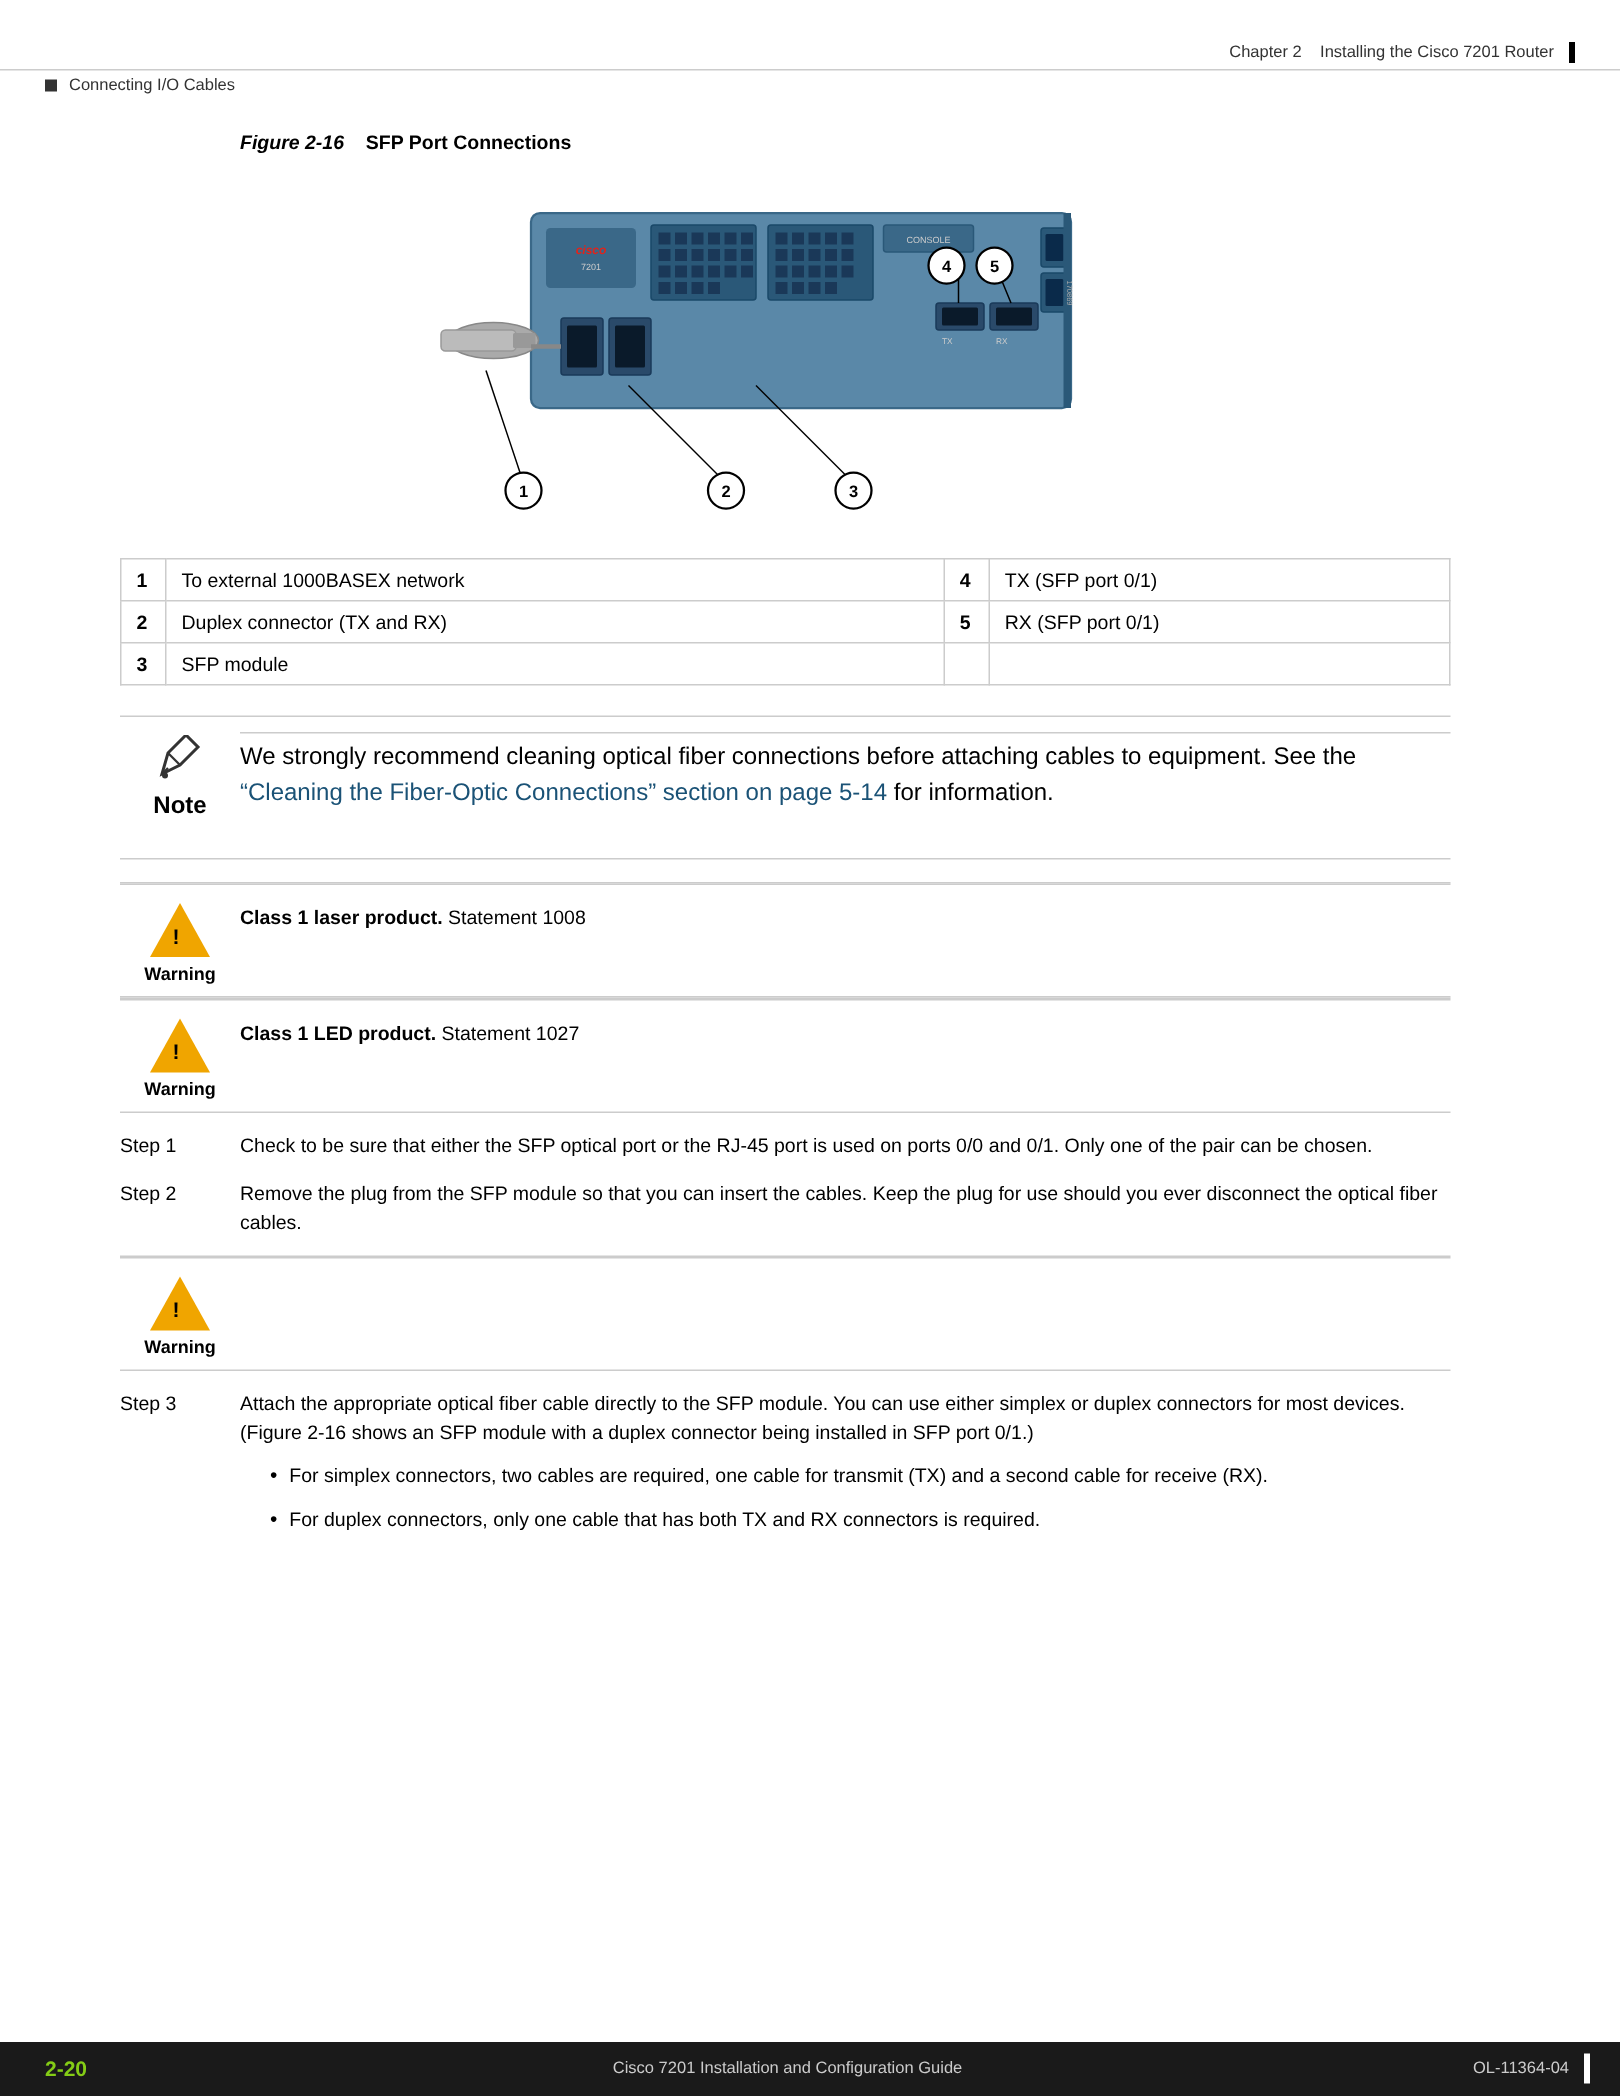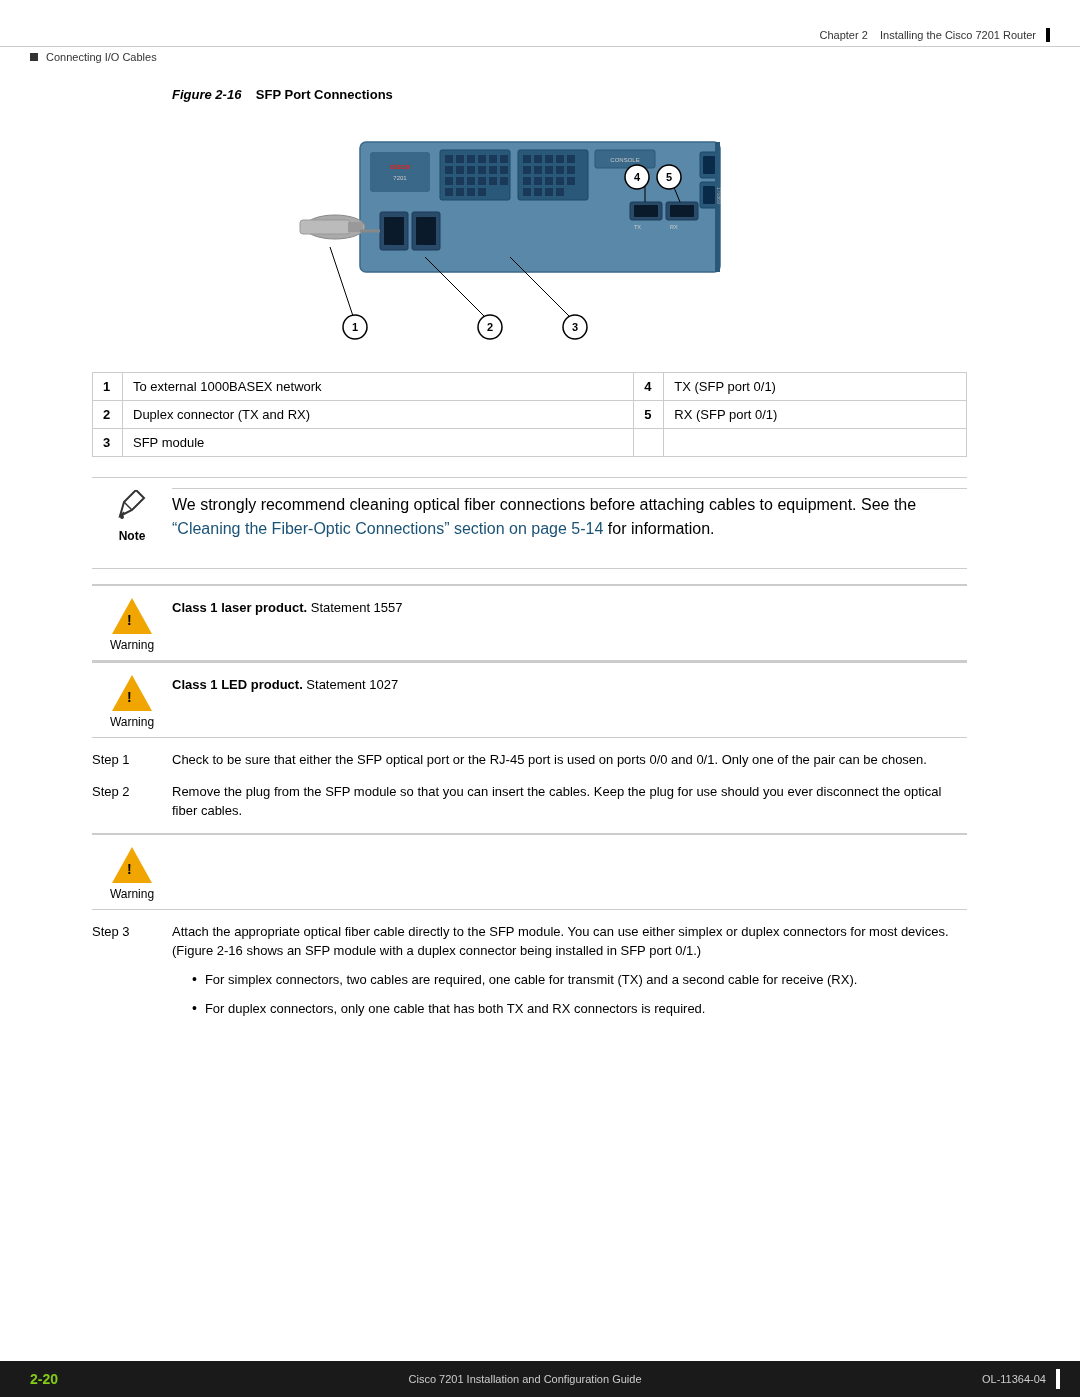--- a/index.html
+++ b/index.html
@@ -49,21 +49,20 @@
       width: 8px;
       height: 8px;
       background: #333;
       display: inline-block;
       margin-right: 8px;
     }
 
     
     .content {
       padding: 20px 113px 80px 80px;
-      margin-left: 12px;
     }
 
     
     .figure-section {
       text-align: center;
       margin-bottom: 20px;
     }
     .figure-title {
       font-weight: bold;
       font-size: 13px;
@@ -107,21 +106,21 @@
       align-items: center;
       padding-top: 2px;
     }
     .note-icon {
       font-size: 28px;
       color: #333;
       line-height: 1;
     }
     .note-label {
       font-weight: bold;
-      font-size: 12px;
+      font-size: 16px;
       margin-top: 2px;
     }
     .note-content {
       flex: 1;
       font-size: 16px;
       line-height: 1.5;
       padding-top: 4px;
       border-top: 1px solid #ccc;
     }
     .note-link {
@@ -156,21 +155,21 @@
     .warning-triangle::after {
       content: '!';
       position: absolute;
       top: 14px;
       left: -5px;
       font-weight: bold;
       font-size: 14px;
       color: #000;
     }
     .warning-label {
-      font-weight: normal;
+      font-weight: bold;
       font-size: 12px;
       margin-top: 4px;
     }
     .warning-content {
       flex: 1;
       font-size: 13px;
       line-height: 1.5;
       padding-top: 4px;
     }
     .warning-content strong {
@@ -455,21 +454,21 @@
     </div>
   </div>
 
   <div class="warning-wrapper">
     <div class="warning-section">
       <div class="warning-icon-area">
         <div class="warning-triangle"></div>
         <div class="warning-label">Warning</div>
       </div>
       <div class="warning-content">
-        <strong>Class 1 laser product.</strong><span> Statement 1557</span>
+        <strong>Class 1 laser product.</strong><span> Statement 1008</span>
       </div>
     </div>
   </div>
 
   <div class="warning-wrapper">
     <div class="warning-section">
       <div class="warning-icon-area">
         <div class="warning-triangle"></div>
         <div class="warning-label">Warning</div>
       </div>

